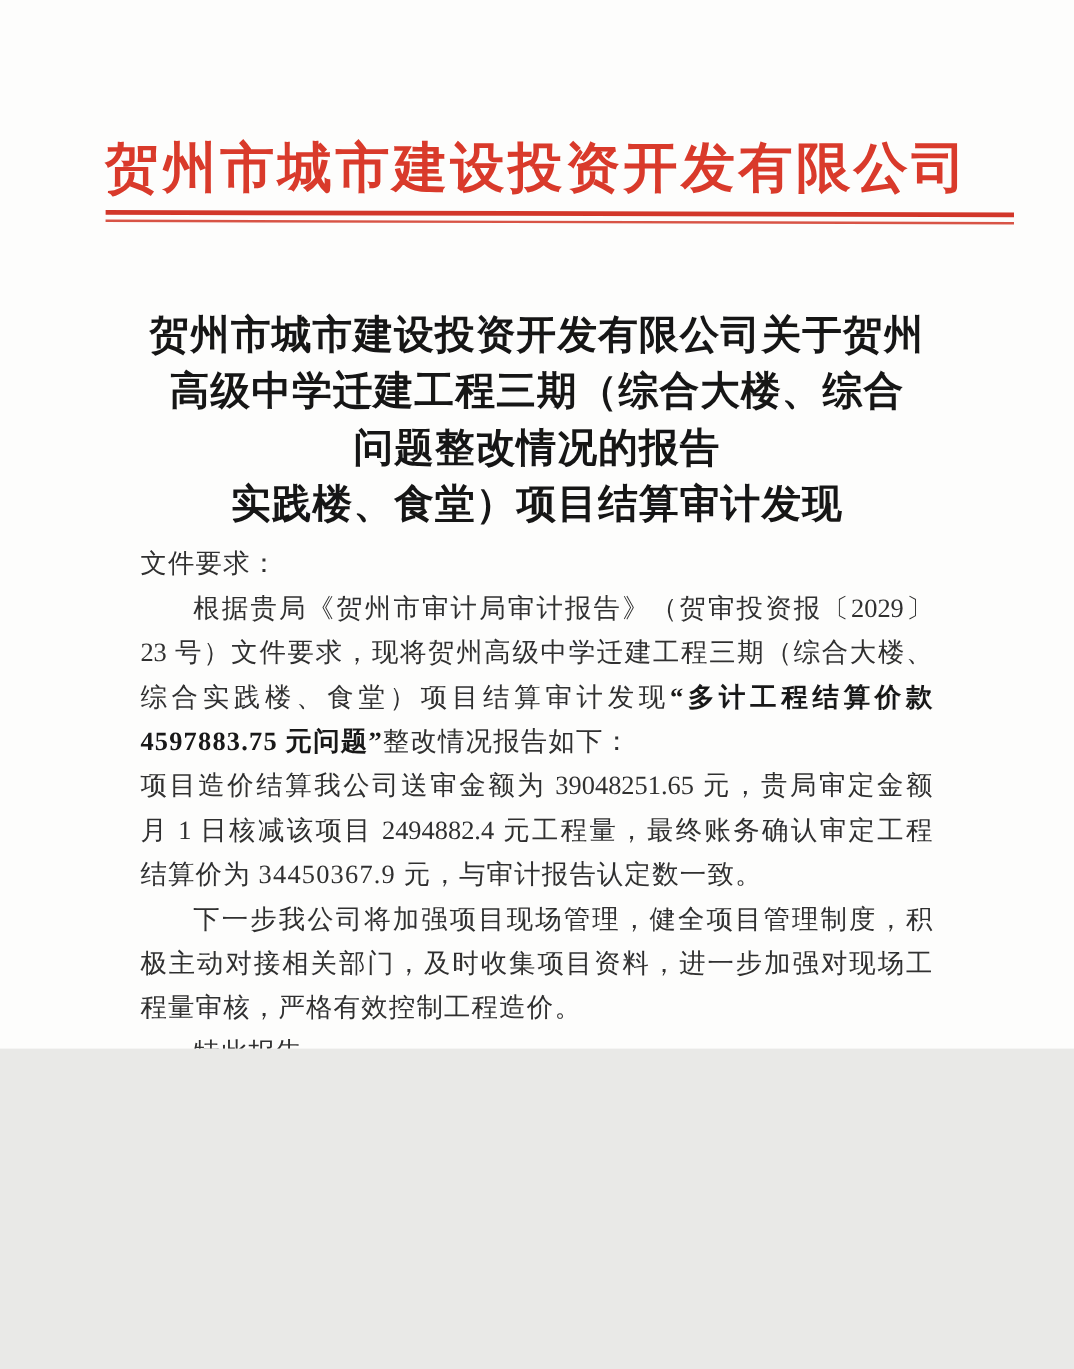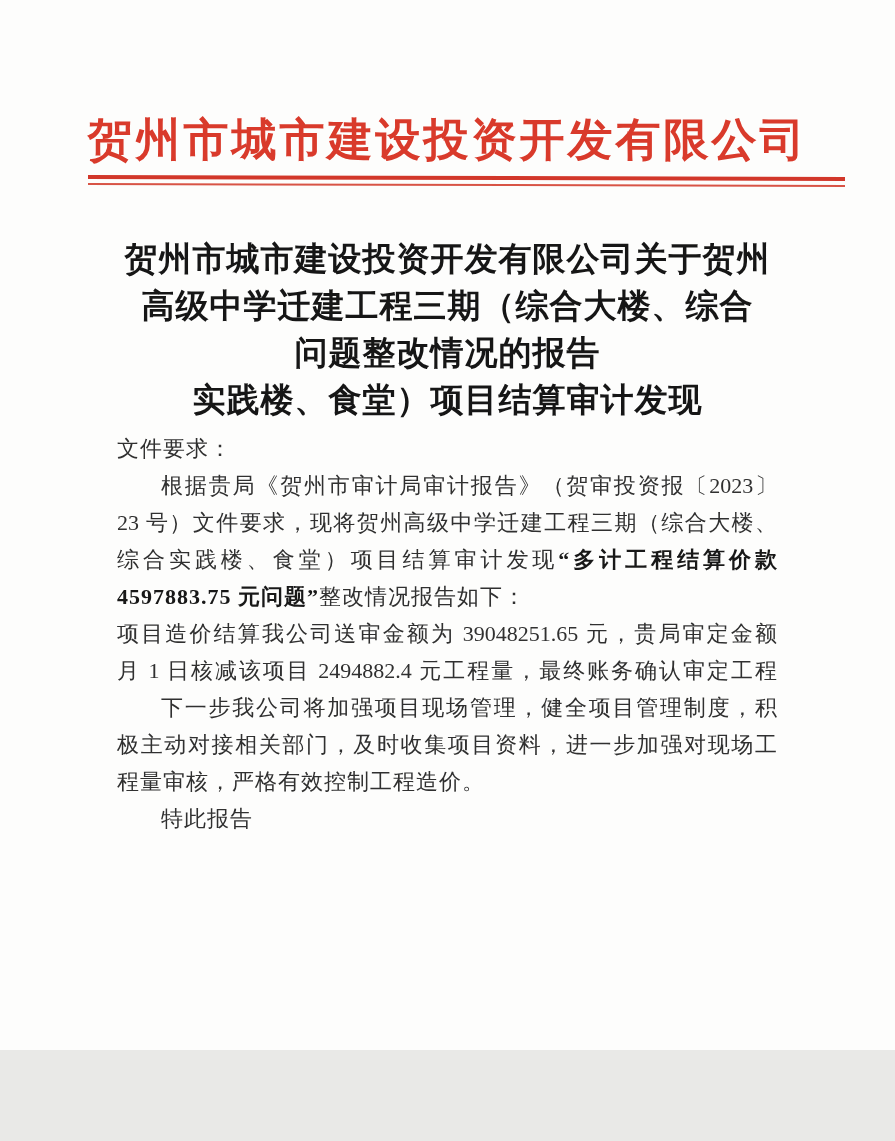--- a/index.html
+++ b/index.html
@@ -4,21 +4,21 @@
 <style>
   html, body {
     margin: 0;
     padding: 0;
     background: #e9e9e7;
     font-family: "Liberation Serif", "DejaVu Serif", serif;
   }
   .page {
     position: relative;
     width: 895px;
-    height: 1050px;
+    height: 874px;
     margin: 0 auto;
     background: #fdfdfc;
     overflow: hidden;
     color: #2e2e2e;
   }
   
   .company {
     margin-top: 114px;
     font-size: 45px;
     line-height: 52px;
@@ -31,21 +31,21 @@
   .head-rule {
     margin: 10px 0 0 88px;
     width: 757px;
     height: 4px;               
     border-top: 4px solid #d2372a;
     border-bottom: 2px solid #d85446;
     transform: rotate(0.15deg);
   }
   
   .doc-title {
-    margin: 50px 0 0 0;
+    margin: 71px 0 0 0;
     text-align: center;
     font-size: 33px;
     line-height: 47px;
     font-weight: bold;
     color: #161616;
     letter-spacing: 1px;
   }
   
   .body-block {
     margin: 6px 0 0 117px;
@@ -88,27 +88,28 @@
     <div class="title-line">贺州市城市建设投资开发有限公司关于贺州</div>
     <div class="title-line">高级中学迁建工程三期（综合大楼、综合</div>
     <div class="title-line">问题整改情况的报告</div>
     <div class="title-line">实践楼、食堂）项目结算审计发现</div>
   </div>
 
   <div class="body-block">
 
     <div class="line">文件要求：</div>
 
-    <div class="line just indent"><span>根据贵局《贺州市审计局审计报告》（贺审投资报〔2023〕</span></div>
+    <div class="line just indent"><span>根据贵局《贺州市审计局审计报告》（贺审投资报〔2029〕</span></div>
     <div class="line just"><span>23 号）文件要求，现将贺州高级中学迁建工程三期（综合大楼、</span></div>
     <div class="line just"><span>综合实践楼、食堂）项目结算审计发现</span><span class="bold">“多计工程结算价款</span></div>
     <div class="line"><span class="bold">4597883.75 元问题”</span><span>整改情况报告如下：</span></div>
 
     <div class="line just"><span>项目造价结算我公司送审金额为 39048251.65 元，贵局审定金额</span></div>
     <div class="line just"><span>月 1 日核减该项目 2494882.4 元工程量，最终账务确认审定工程</span></div>
+    <div class="line"><span>结算价为 34450367.9 元，与审计报告认定数一致。</span></div>
 
     <div class="line just indent"><span>下一步我公司将加强项目现场管理，健全项目管理制度，积</span></div>
     <div class="line just"><span>极主动对接相关部门，及时收集项目资料，进一步加强对现场工</span></div>
     <div class="line"><span>程量审核，严格有效控制工程造价。</span></div>
 
     <div class="line indent">特此报告</div>
 
   </div>
 
   <div class="bottom-rule"></div>

